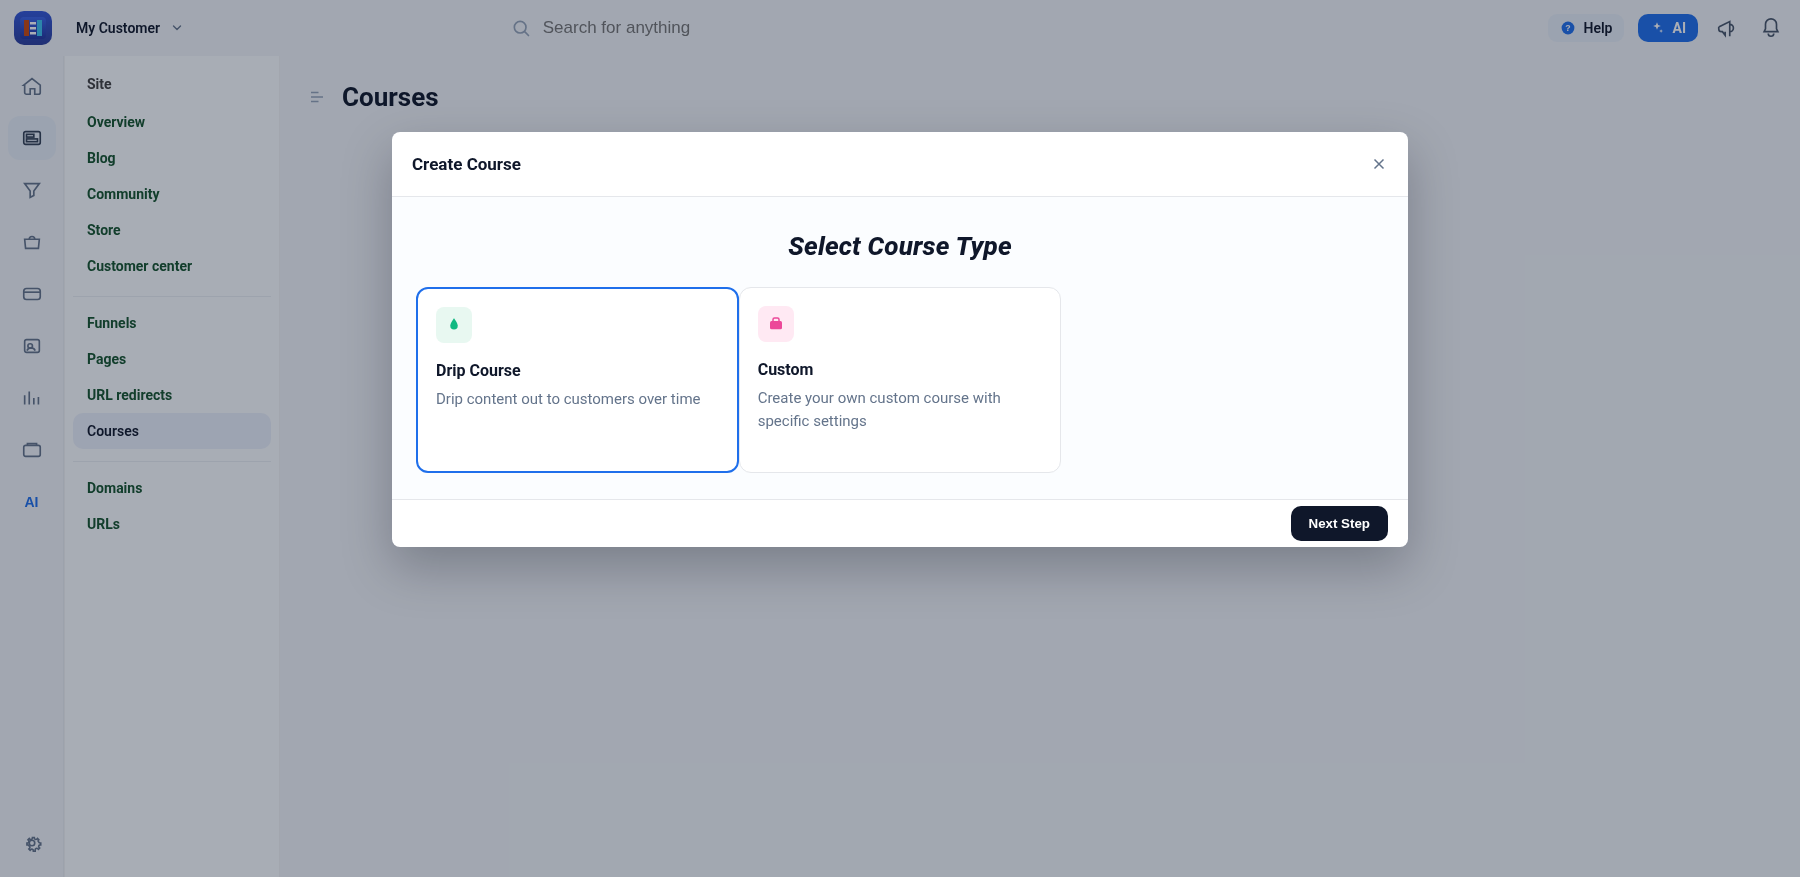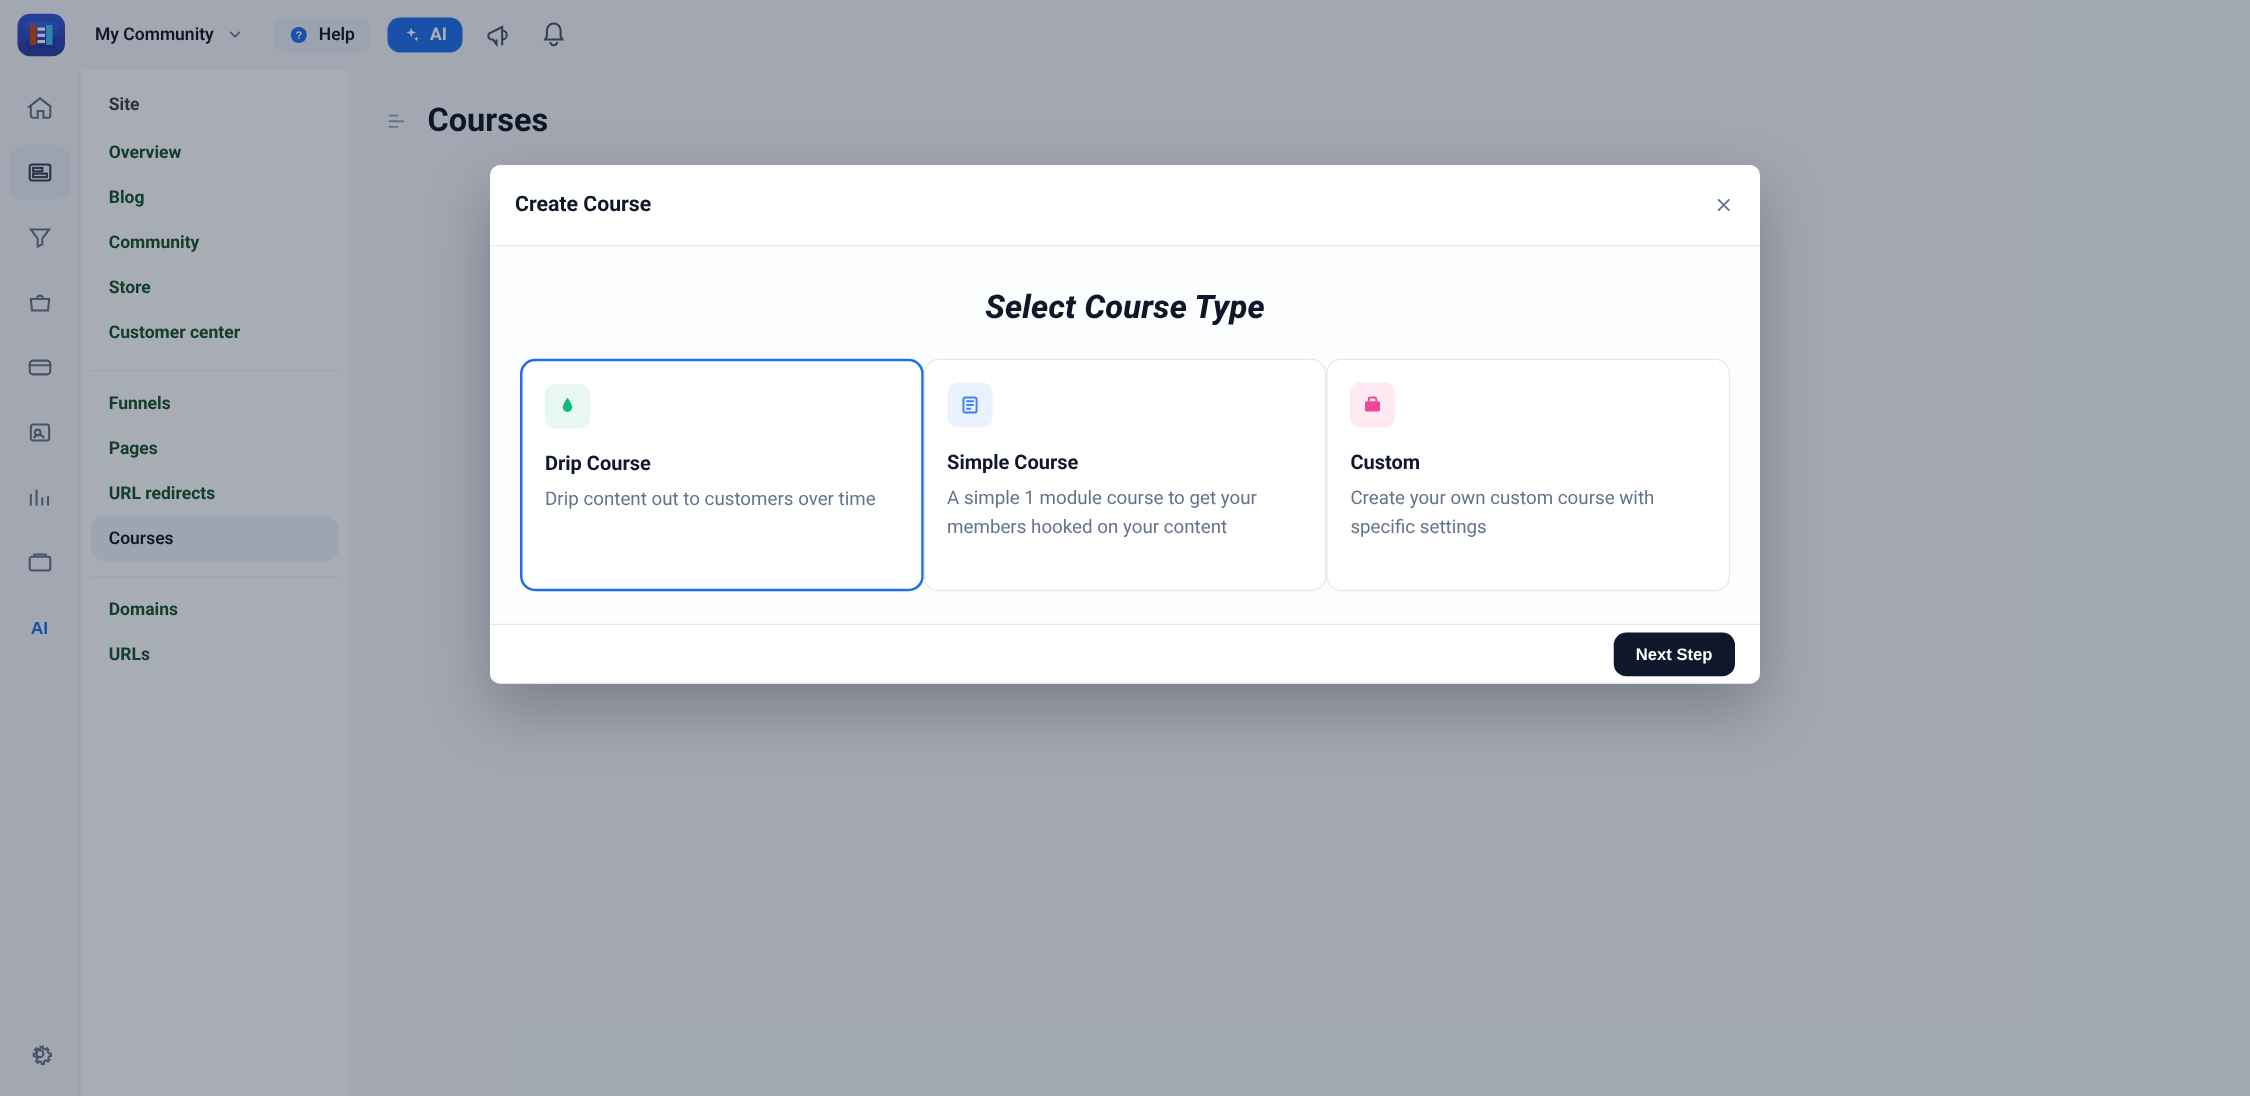--- a/index.html
+++ b/index.html
@@ -194,28 +194,39 @@
             </linearGradient>
           </defs>
         <rect x="4" y="3" width="5" height="16" fill="#c9490e"></rect>
         <rect x="17" y="3" width="5" height="16" fill="#3cc0ef"></rect>
         <rect x="10" y="5" width="6" height="2.5" fill="#fff"></rect>
         <rect x="10" y="10" width="6" height="2.5" fill="#fff"></rect>
         <rect x="10" y="15" width="6" height="2.5" fill="#fff"></rect>
       </svg>
     </div>
     <div class="ws-btn">
-      <span>My Community</span>
+      <span>My Customer</span>
       <span class="chev">
         <svg width="14" height="14" viewBox="0 0 20 20" fill="none">
             <path d="M5 7l5 5 5-5" stroke="currentColor" stroke-width="2" stroke-linecap="round" stroke-linejoin="round"></path>
           </svg>
       </span>
     </div>
 
+    <div class="search">
+      <div class="search-inner">
+        <span style="color:#94a3b8">
+          <svg width="20" height="20" viewBox="0 0 24 24" fill="none">
+              <circle cx="11" cy="11" r="7" stroke="currentColor" stroke-width="2"></circle>
+              <path d="M21 21l-4.3-4.3" stroke="currentColor" stroke-width="2" stroke-linecap="round"></path>
+            </svg>
+        </span>
+        <input class="search-input" placeholder="Search for anything" style="">
+      </div>
+    </div>
 
     <div class="right-tools">
       <div class="help">
         <span>
           <svg width="16" height="16" viewBox="0 0 20 20" fill="none">
               <circle cx="10" cy="10" r="8" fill="#1f6feb"></circle>
               <text x="10" y="14" text-anchor="middle" font-family="Arial" font-size="11" fill="#fff">?</text>
             </svg>
         </span>
         <span>Help</span>
@@ -360,30 +371,20 @@
             <div class="card selected">
               <div class="cicon ic-green">
                 <svg width="18" height="18" viewBox="0 0 24 24" fill="currentColor">
                   <path d="M12 3s5 6.5 5 10a5 5 0 01-10 0c0-3.5 5-10 5-10z"></path>
                 </svg>
               </div>
               <h4>Drip Course</h4>
               <p>Drip content out to customers over time</p>
             </div>
             <div class="card">
-              <div class="cicon ic-blue">
-                <svg width="18" height="18" viewBox="0 0 24 24" fill="none" stroke="currentColor" stroke-width="2">
-                  <rect x="5" y="4" width="14" height="16" rx="2"></rect>
-                  <path d="M8 8h8M8 12h8M8 16h5"></path>
-                </svg>
-              </div>
-              <h4>Simple Course</h4>
-              <p>A simple 1 module course to get your members hooked on your content</p>
-            </div>
-            <div class="card">
               <div class="cicon ic-pink">
                 <svg width="18" height="18" viewBox="0 0 24 24" fill="currentColor">
                   <rect x="4" y="8" width="16" height="11" rx="2"></rect>
                   <path d="M8 8V6a2 2 0 012-2h4a2 2 0 012 2v2" fill="none" stroke="currentColor" stroke-width="2"></path>
                 </svg>
               </div>
               <h4>Custom</h4>
               <p>Create your own custom course with specific settings</p>
             </div>
           </div>

